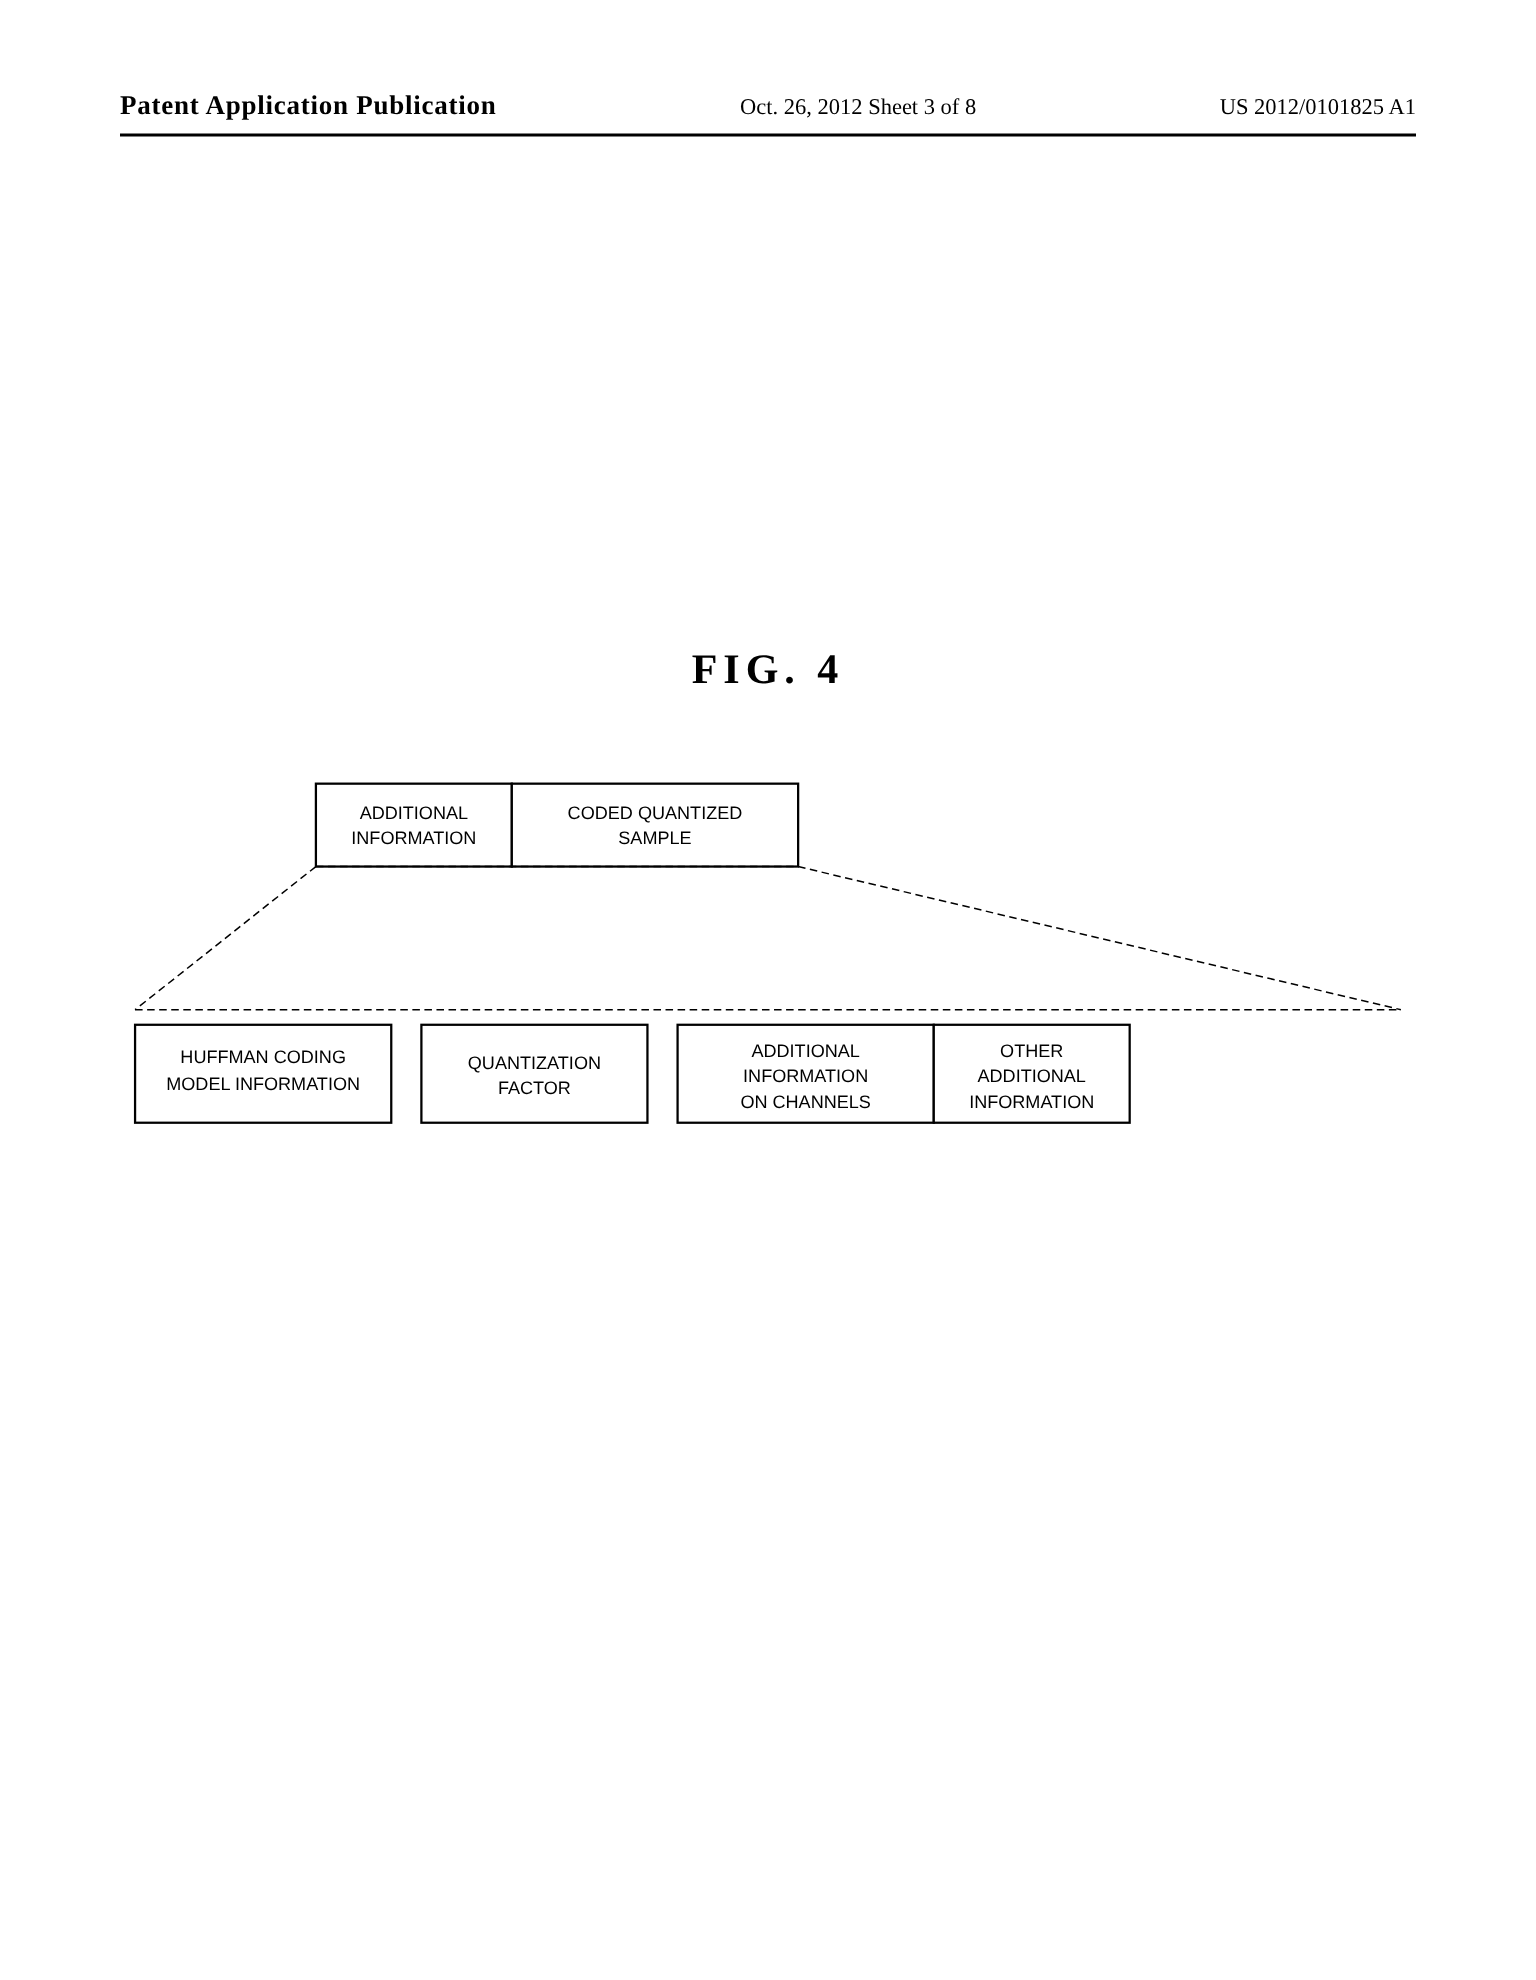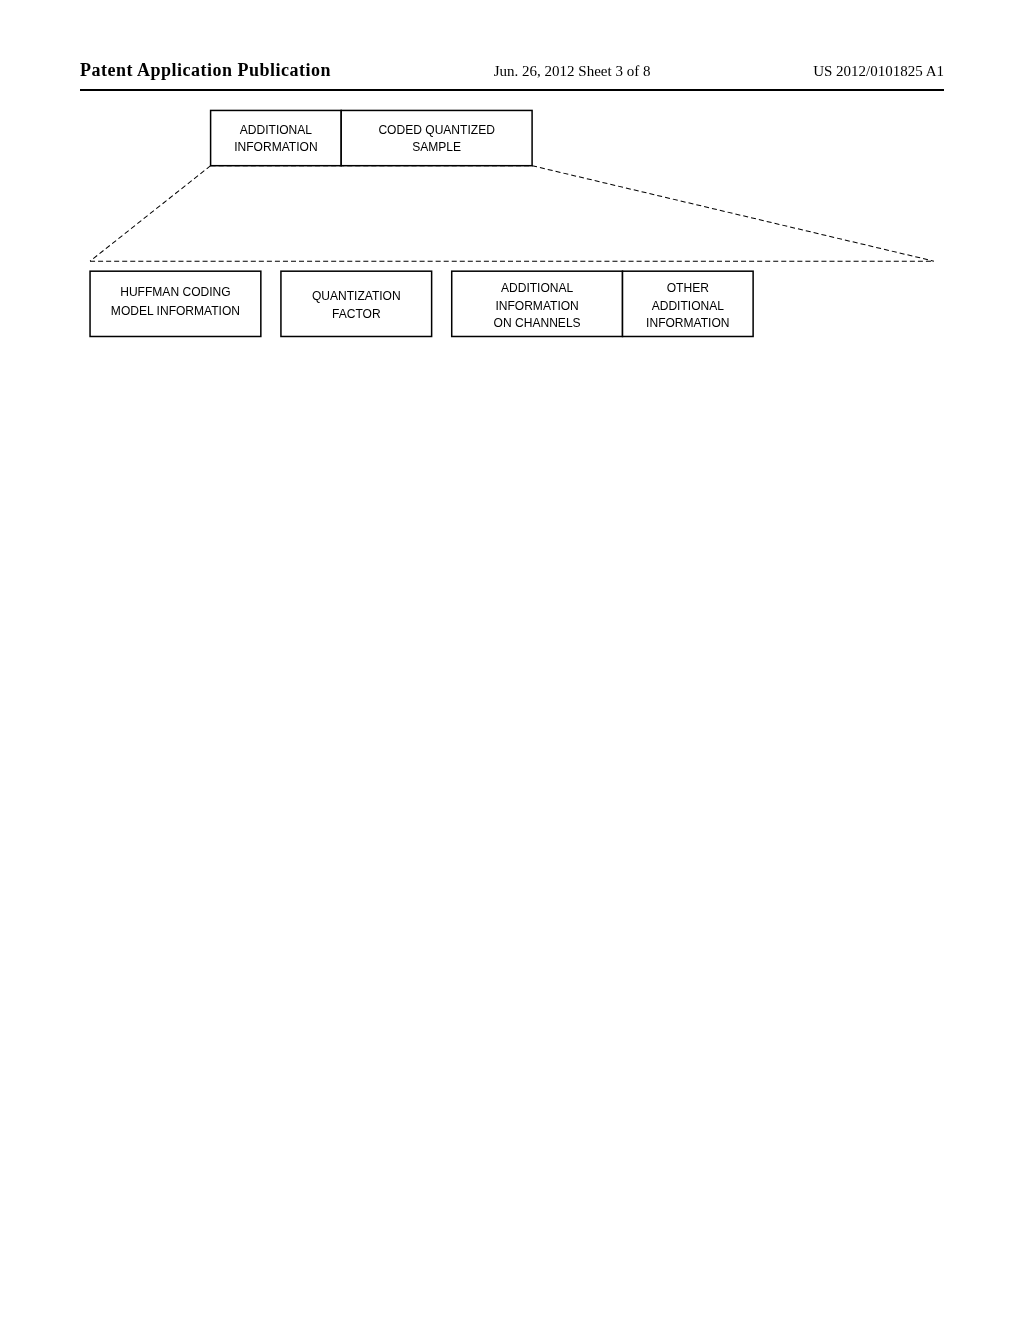--- a/index.html
+++ b/index.html
@@ -21,21 +21,21 @@
       width: 1024px;
       height: 1320px;
       position: relative;
       background: #fff;
       padding: 60px 80px;
     }
 
     .header {
       display: flex;
       justify-content: space-between;
-      align-items: center;
+      align-items: flex-end;
       border-bottom: 2px solid #000;
       padding-bottom: 8px;
       margin-bottom: 0;
     }
 
     .header-left {
       font-size: 18px;
       font-weight: bold;
       font-family: 'Times New Roman', serif;
       letter-spacing: 0.5px;
@@ -100,24 +100,25 @@
       fill: none;
     }
   </style>
 </head>
 <body>
 
 <div class="page">
 
   <div class="header">
     <div class="header-left">Patent Application Publication</div>
-    <div class="header-center">Jun. 26, 2012  Sheet 3 of 8</div>
+    <div class="header-center">Oct. 26, 2012  Sheet 3 of 8</div>
     <div class="header-right">US 2012/0101825 A1</div>
   </div>
 
+  <div class="fig-title">FIG.  4</div>
 
   <div class="diagram-area">
     <svg class="diagram" viewBox="0 0 860 260">
 
       <rect class="box" x="130" y="10" width="130" height="55"></rect>
       <text class="box-text" x="195" y="30">ADDITIONAL</text>
       <text class="box-text" x="195" y="47">INFORMATION</text>
 
       <rect class="box" x="260" y="10" width="190" height="55"></rect>
       <text class="box-text" x="355" y="30">CODED QUANTIZED</text>

